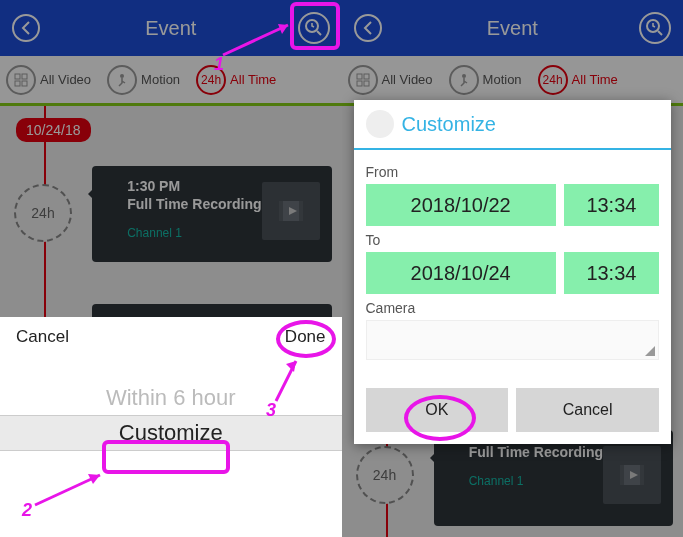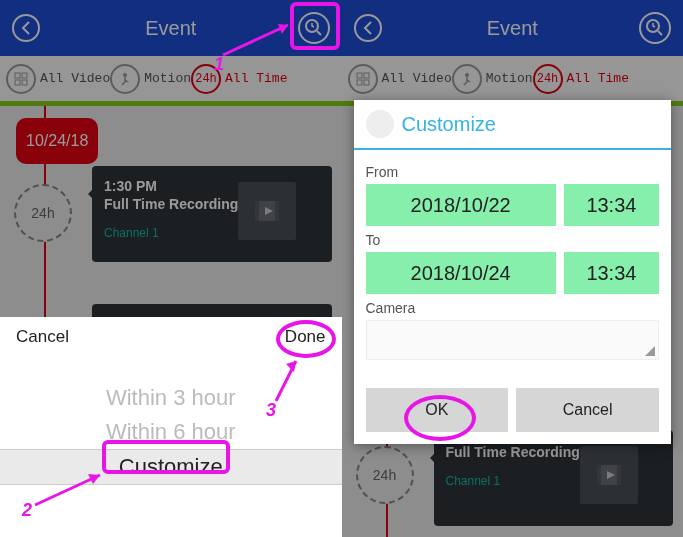--- a/index.html
+++ b/index.html
@@ -3,31 +3,31 @@
 <meta charset="utf-8">
 <style>
   * { box-sizing: border-box; margin: 0; padding: 0; }
   body { font-family: -apple-system, Helvetica, Arial, sans-serif; background: #fff; width: 683px; height: 537px; overflow: hidden; position: relative; }
   .screens { display: flex; width: 683px; height: 537px; }
   .screen { width: 341.5px; height: 537px; position: relative; overflow: hidden; }
   .header { background: #1d4ed8; height: 56px; display: flex; align-items: center; justify-content: space-between; padding: 0 12px; position: relative; }
   .header .back { width: 28px; height: 28px; border: 2px solid #fff; border-radius: 50%; display: flex; align-items: center; justify-content: center; color: #fff; }
   .header .title { color: #fff; font-size: 20px; font-weight: 400; position: absolute; left: 50%; transform: translateX(-50%); }
   .header .search { width: 32px; height: 32px; border: 2px solid #fff; border-radius: 50%; display: flex; align-items: center; justify-content: center; color: #fff; position: relative; }
-  .tabs { display: flex; align-items: center; height: 50px; background: #fbfbfb; border-bottom: 5px solid #84cc16; padding: 0 6px; gap: 0; font-family: Liberation Mono, monospace; }
+  .tabs { display: flex; align-items: center; height: 50px; background: #fbfbfb; border-bottom: 3px solid #84cc16; padding: 0 6px; gap: 16px; }
   .tab { display: flex; align-items: center; gap: 4px; font-size: 13px; color: #555; }
   .tab .ticon { width: 30px; height: 30px; border: 2px solid #999; border-radius: 50%; display: flex; align-items: center; justify-content: center; font-size: 12px; color: #999; }
   .tab.active { color: #e3010f; }
   .tab.active .ticon { border-color: #e3010f; color: #e3010f; }
   .body { background: #ececec; height: calc(100% - 106px); position: relative; padding-top: 10px; }
   .timeline { position: absolute; left: 44px; top: 0; bottom: 0; width: 2px; background: #e3010f; }
-  .date-badge { background: #e3010f; color: #fff; font-size: 16px; padding: 14px 10px; border-radius: 10px; position: absolute; left: 16px; top: 12px; }
+  .date-badge { background: #e3010f; color: #fff; font-size: 14px; padding: 4px 10px; border-radius: 10px; position: absolute; left: 16px; top: 12px; }
   .marker { position: absolute; left: 14px; width: 58px; height: 58px; border: 2px dashed #888; border-radius: 50%; display: flex; align-items: center; justify-content: center; background: #ececec; }
   .marker span { font-size: 14px; color: #666; }
-  .card { position: absolute; left: 92px; right: 10px; background: #2e343a; border-radius: 4px; padding: 12px; color: #fff; height: 96px; display: flex; justify-content: flex-start; }
+  .card { position: absolute; left: 92px; right: 10px; background: #2e343a; border-radius: 4px; padding: 12px; color: #fff; height: 96px; display: flex; justify-content: flex-end; }
   .card .thumb { width: 58px; height: 58px; background: #4a5158; display: flex; align-items: center; justify-content: center; border-radius: 2px; margin-top: 4px; }
   .card .info .t { font-size: 14px; font-weight: 600; }
   .card .info .s { font-size: 14px; font-weight: 700; margin-top: 2px; }
   .card .info .c { font-size: 12px; color: #14b8a6; margin-top: 14px; }
   .card::before { content: ""; position: absolute; left: -10px; top: 22px; border: 6px solid transparent; border-right-color: #2e343a; }
   .overlay { position: absolute; left: 0; right: 0; top: 0; bottom: 0; background: rgba(0,0,0,0.40); }
   
   .picker { position: absolute; left: 0; right: 0; bottom: 0; background: #fff; height: 220px; }
   .picker-top { display: flex; justify-content: space-between; padding: 10px 16px; font-size: 17px; color: #222; }
   .picker-list { margin-top: 24px; text-align: center; }
@@ -126,21 +126,20 @@
       </div>
       <div class="card" style="top:198px;height:24px;padding:10px"></div>
     </div>
     <div class="overlay" style="top:0;bottom:220px"></div>
     <div class="picker">
       <div class="picker-top">
         <span>Cancel</span>
         <span>Done</span>
       </div>
       <div class="picker-list">
-        <div class="picker-row">Within 3 hour</div>
         <div class="picker-row">Within 6 hour</div>
         <div class="picker-row sel">Customize</div>
       </div>
     </div>
 
     <div class="annot" style="left:290px;top:2px;width:50px;height:48px"></div>
     <svg class="arrow" style="left:218px;top:20px;width:80px;height:40px">
         <line x1="5" y1="35" x2="70" y2="5" stroke="#e815e8" stroke-width="3"></line>
         <polygon points="70,5 60,4 64,14" fill="#e815e8"></polygon>
       </svg>

